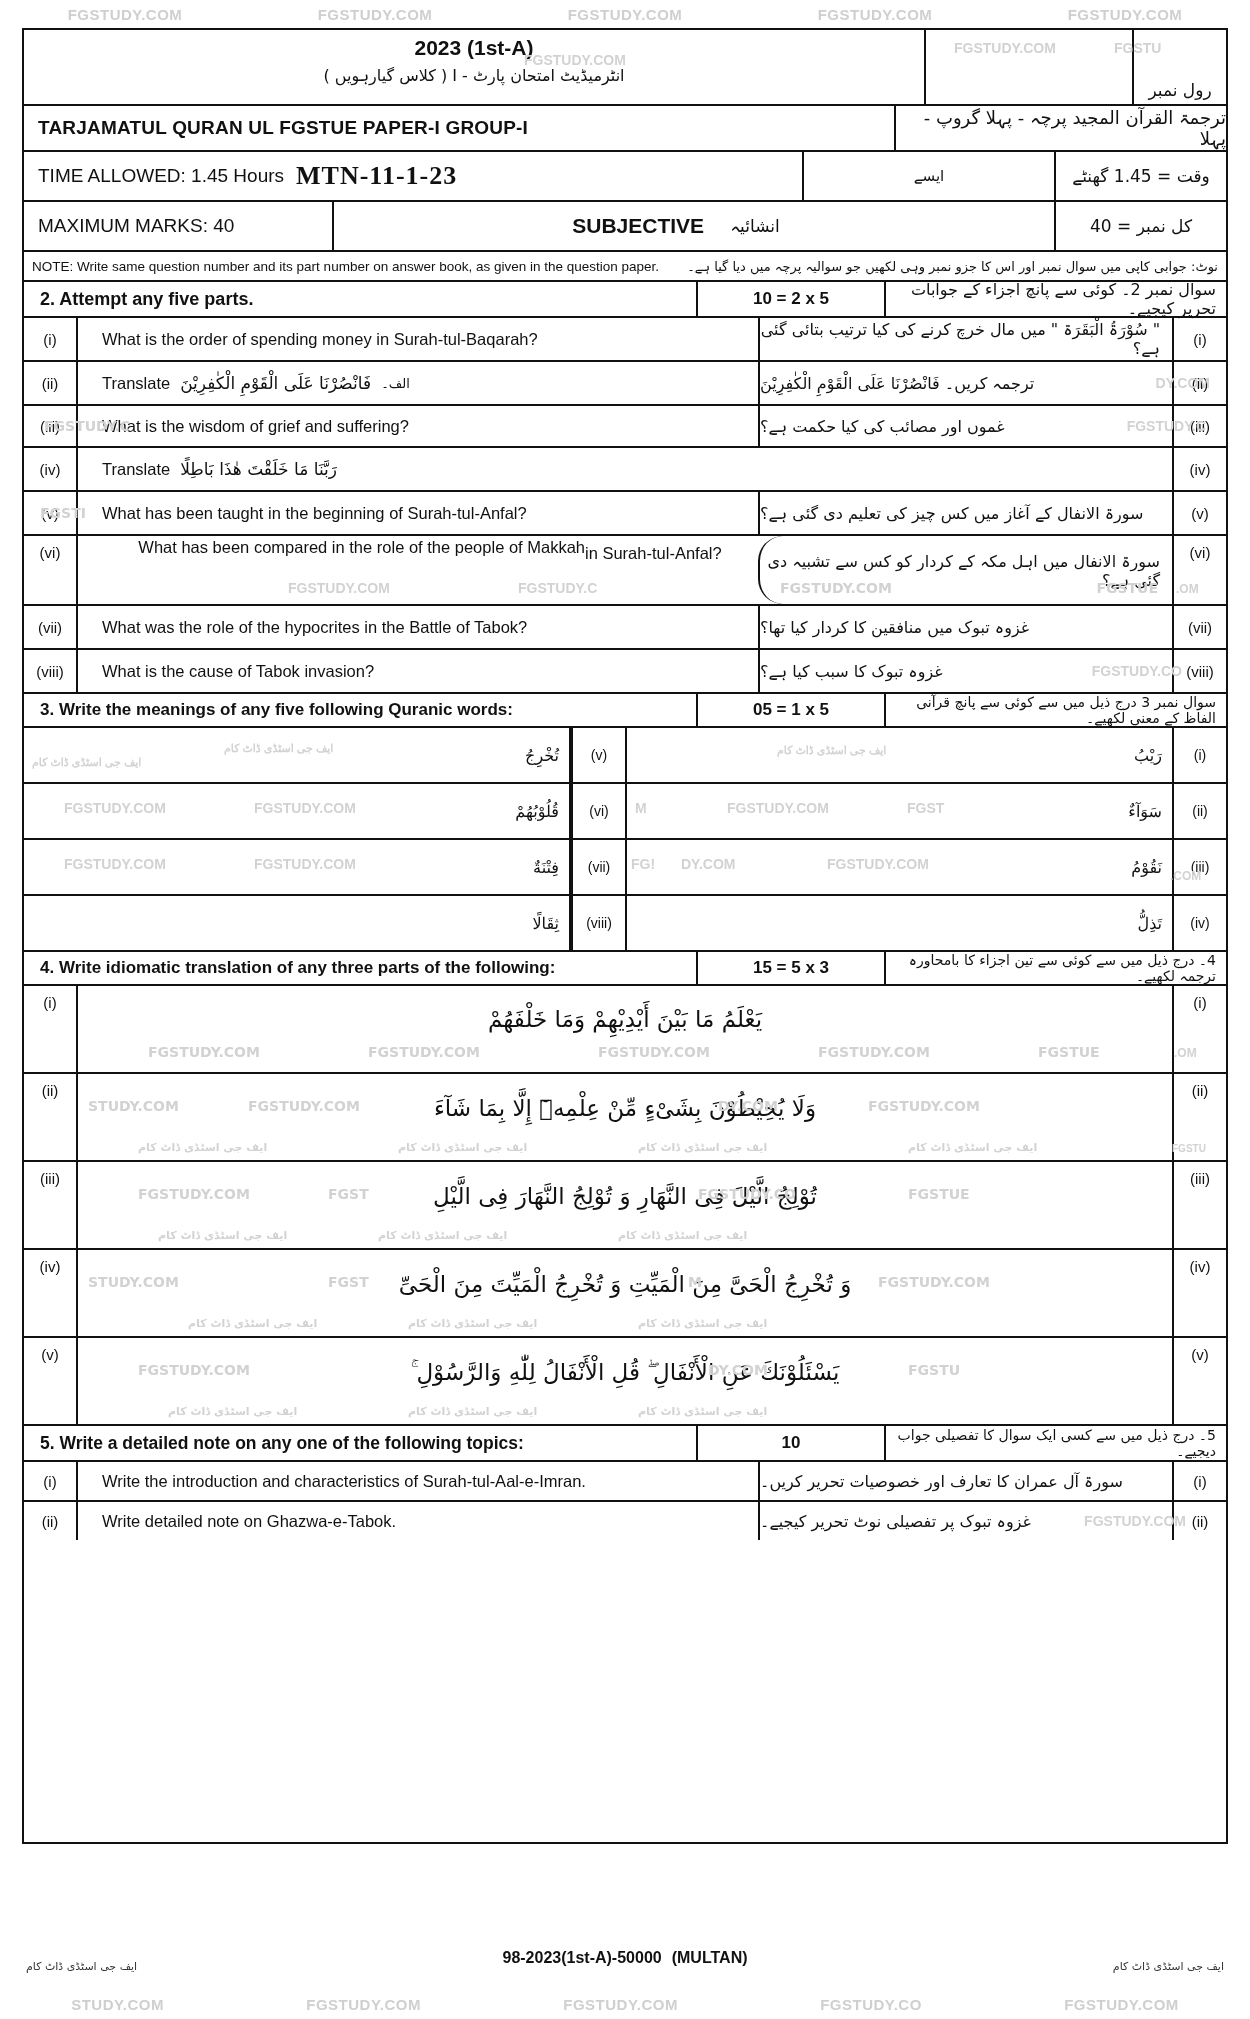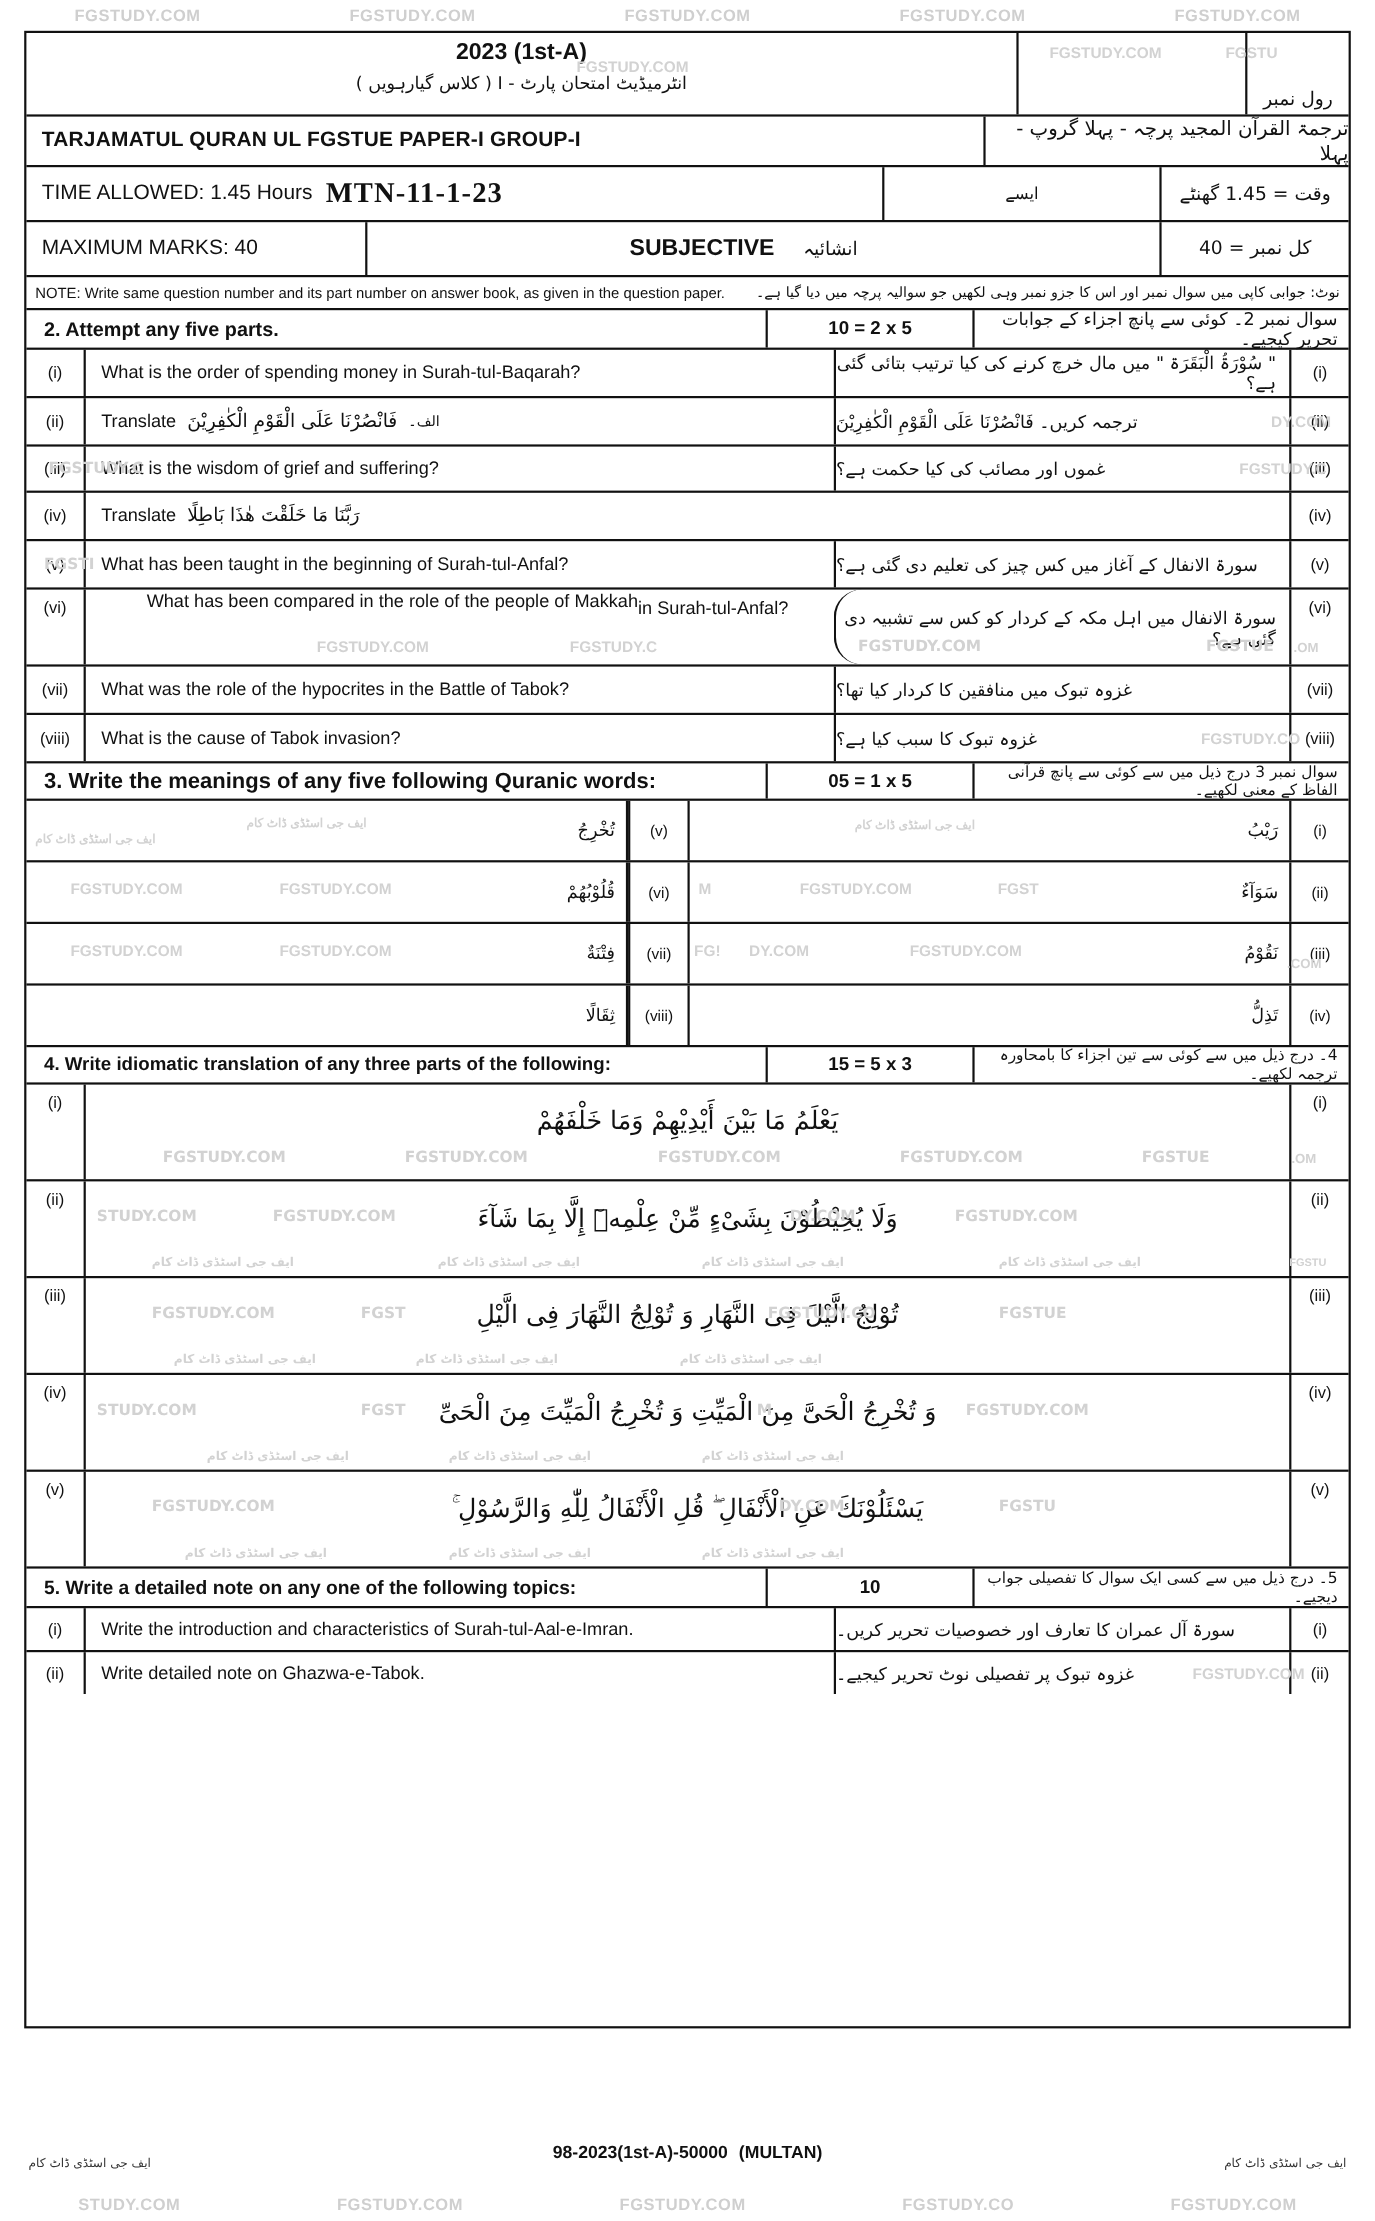--- a/index.html
+++ b/index.html
@@ -44,21 +44,21 @@
   .noterow .ur{font-size:13px;padding-right:8px;font-family:"DejaVu Sans",sans-serif;direction:rtl;}
 
   
   .qhead{display:flex;height:34px;border-bottom:2px solid #111;align-items:stretch;}
   .qhead .en{flex:1;display:flex;align-items:center;padding-left:16px;font-size:18px;font-weight:bold;}
   .qhead .marks{width:186px;border-left:2px solid #111;border-right:2px solid #111;display:flex;align-items:center;justify-content:center;font-size:17px;font-weight:bold;}
   .qhead .ur{width:330px;display:flex;align-items:center;justify-content:flex-end;padding-right:10px;font-size:16px;font-family:"DejaVu Sans",sans-serif;direction:rtl;}
 
   .qrow{display:flex;border-bottom:2px solid #111;min-height:38px;}
   .qnum{width:52px;border-right:2px solid #111;display:flex;align-items:center;justify-content:center;font-size:15px;}
-  .qen{flex:1;display:flex;align-items:center;padding-left:14px;font-size:16.5px;}
+  .qen{flex:1;display:flex;align-items:center;padding-left:24px;font-size:16.5px;}
   .qur{width:400px;border-left:2px solid #111;display:flex;align-items:center;justify-content:flex-end;padding-right:12px;font-size:16px;font-family:"DejaVu Sans",sans-serif;direction:rtl;}
   .qnum2{width:52px;border-left:2px solid #111;display:flex;align-items:center;justify-content:center;font-size:15px;}
 
   .inline-ar{font-family:"DejaVu Sans",sans-serif;direction:rtl;display:inline-block;font-size:17px;}
 
   
   .wordsrow{display:flex;border-bottom:2px solid #111;height:54px;}
   .wnum{width:52px;display:flex;align-items:center;justify-content:center;font-size:14px;border-left:2px solid #111;}
   .wleft{flex:1;border-right:2px solid #111;display:flex;align-items:center;justify-content:flex-end;padding-right:10px;}
   .wright{flex:1;display:flex;align-items:center;justify-content:flex-end;padding-right:10px;}
@@ -238,21 +238,21 @@
     <div class="qnum">(viii)</div>
     <div class="qen">
       <span>What is the cause of Tabok invasion?</span>
       <span class="sub-wm" style="right:44px;">FGSTUDY.CO</span>
     </div>
     <div class="qur">غزوہ تبوک کا سبب کیا ہے؟</div>
     <div class="qnum2">(viii)</div>
   </div>
 
   <div class="qhead" style="height:32px;">
-    <div class="en" style="font-size:20px;border-radius:13px;">3.  Write the meanings of any five following Quranic words:</div>
+    <div class="en" style="font-size:17px;border-radius:13px;">3.  Write the meanings of any five following Quranic words:</div>
     <div class="marks">05 = 1 x 5</div>
     <div class="ur" style="font-size:14px;">سوال نمبر 3 درج ذیل میں سے کوئی سے پانچ قرآنی الفاظ کے معنی لکھیے۔</div>
   </div>
 
   <div class="wordsrow">
     <div class="wleft" style="position:relative;">
       <span class="sub-wm" style="left:8px;top:28px;font-size:11px;">ایف جی اسٹڈی ڈاٹ کام</span>
       <span class="sub-wm" style="left:200px;top:14px;font-size:11px;">ایف جی اسٹڈی ڈاٹ کام</span>
       <span>تُخْرِجُ</span>
     </div>

